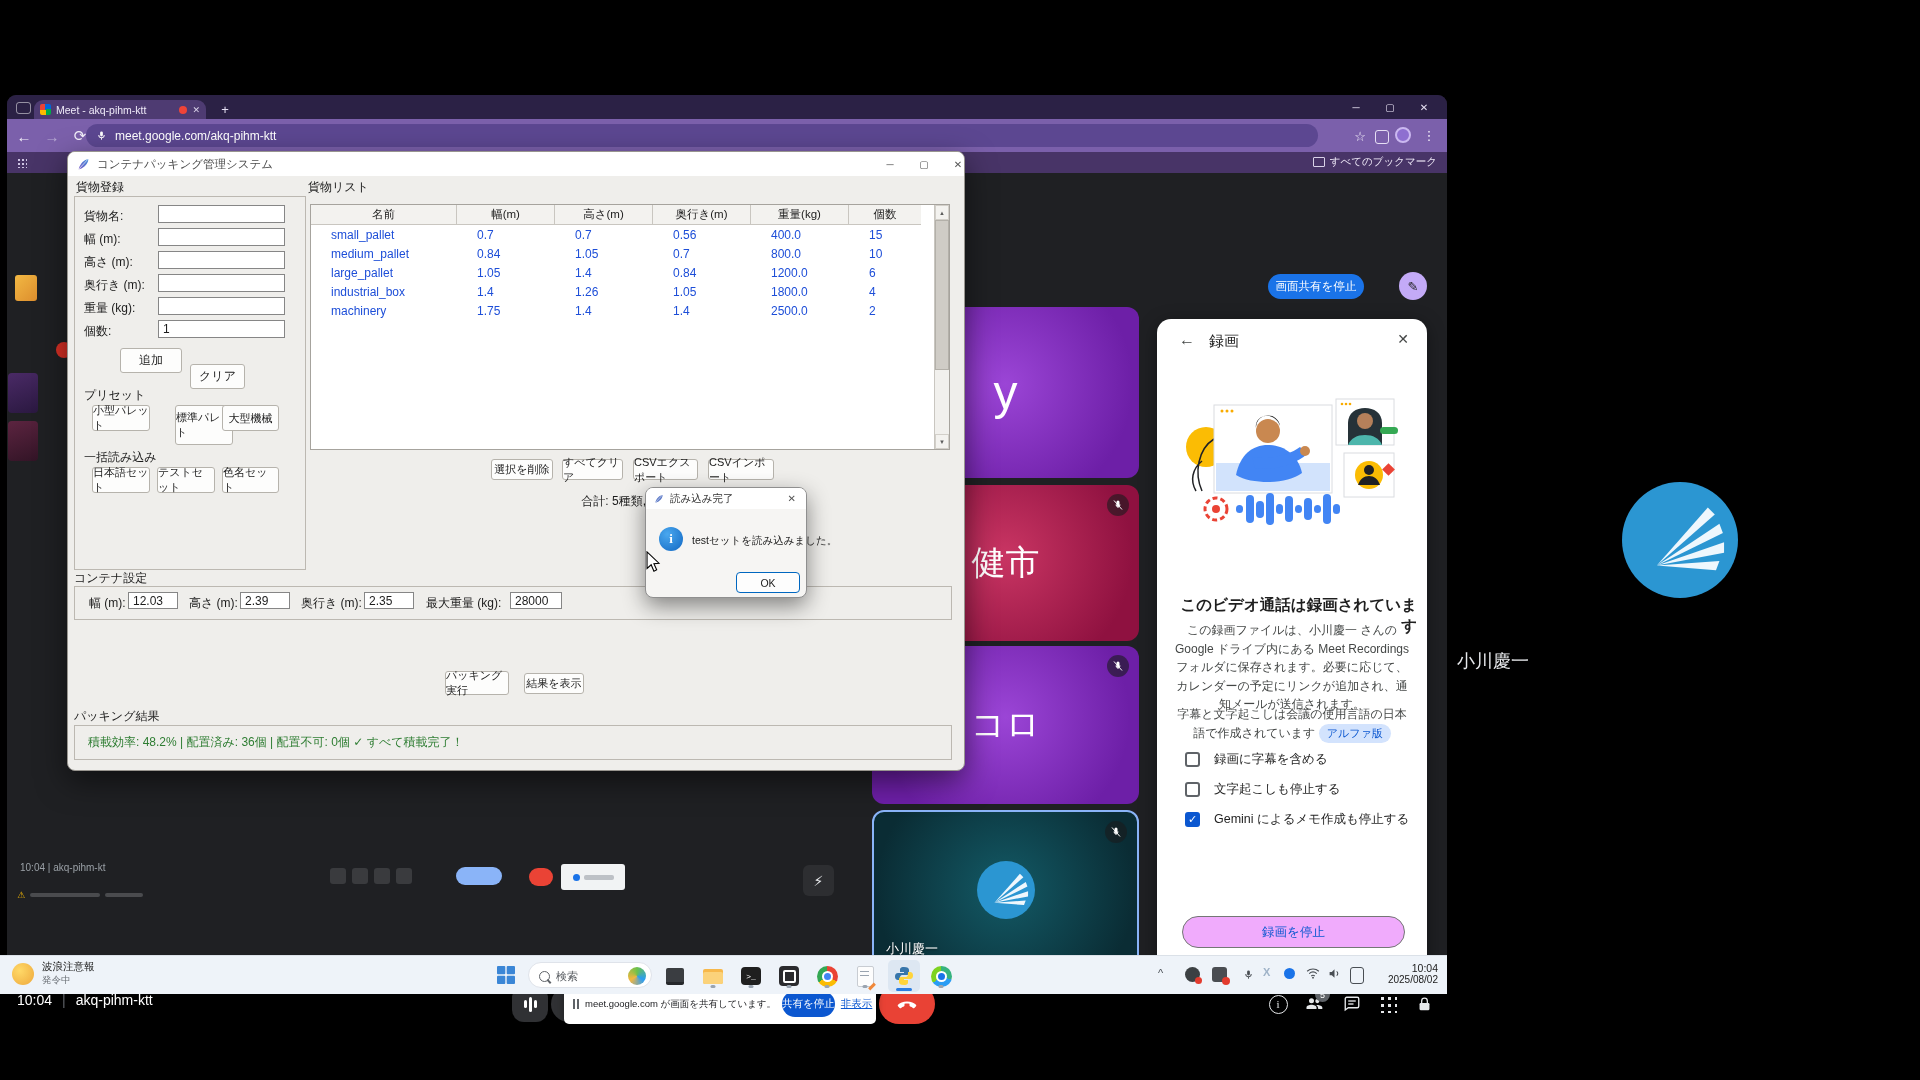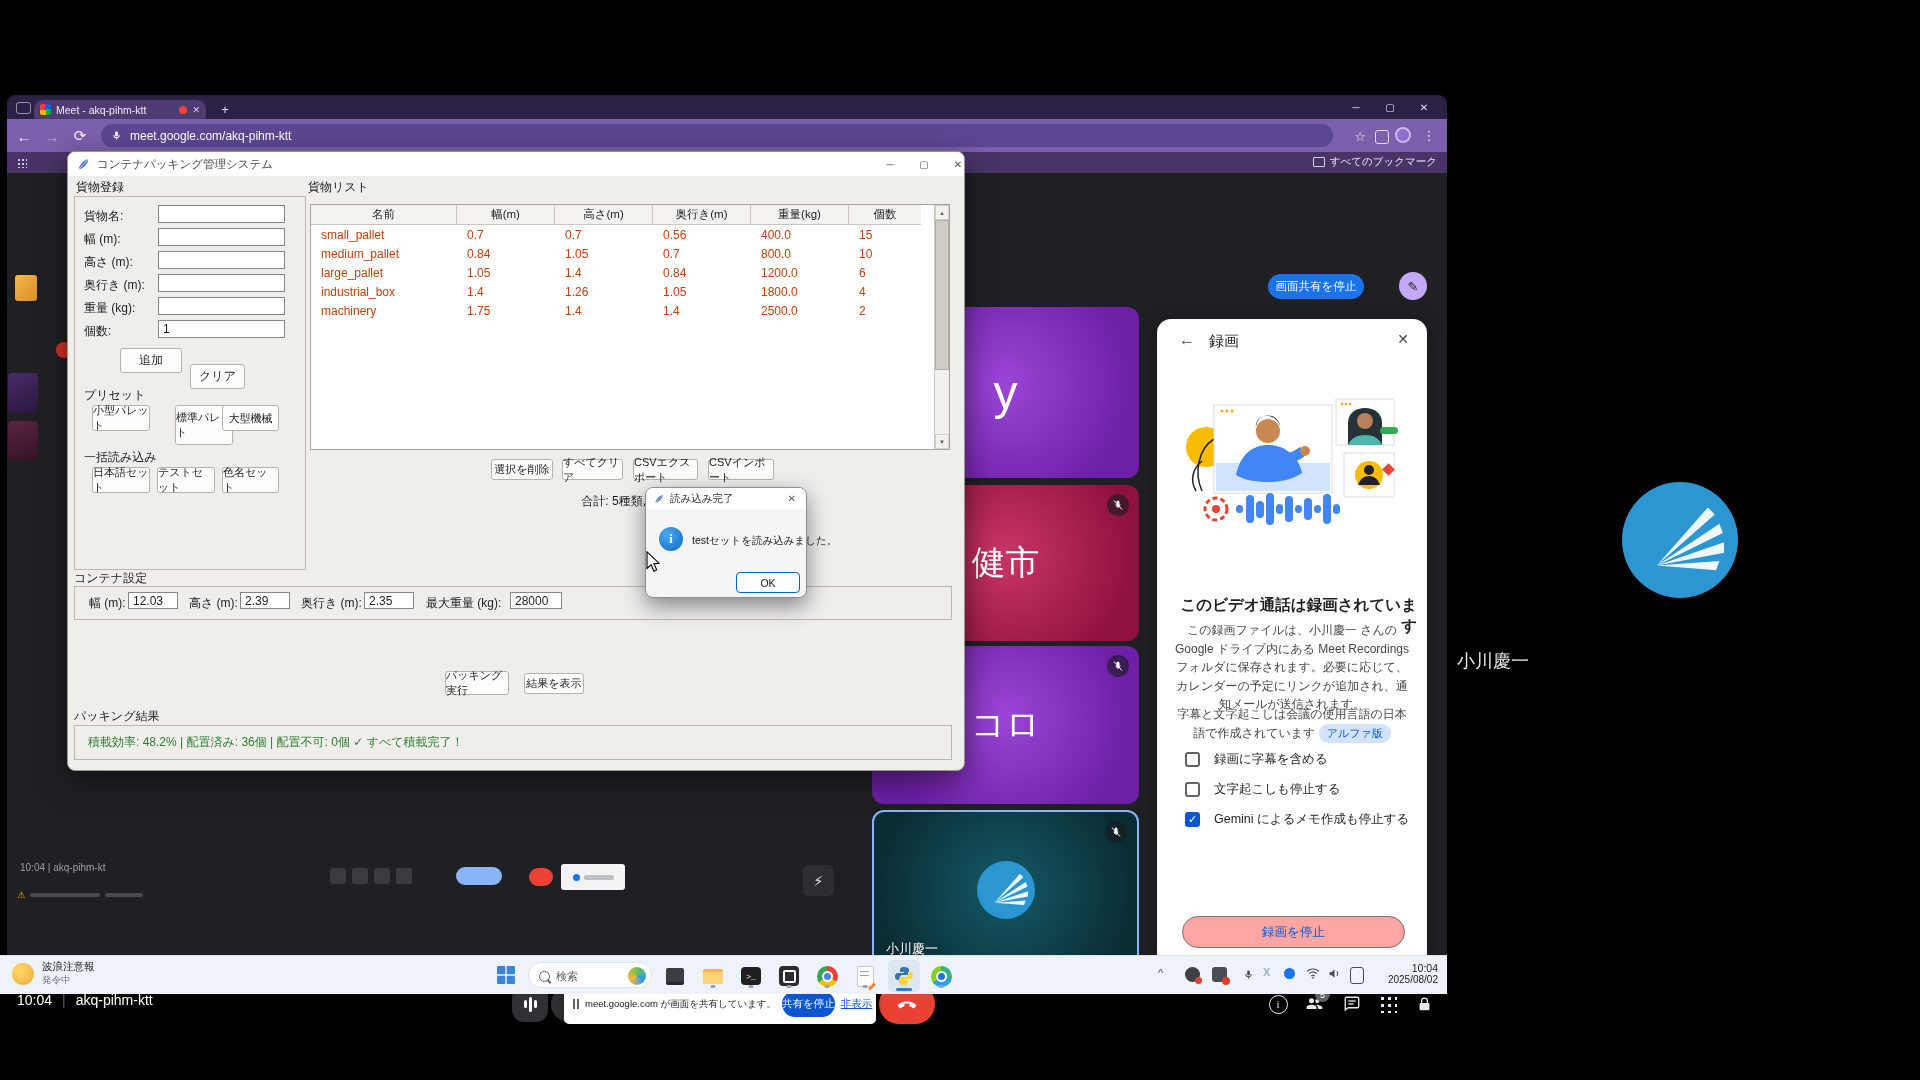--- a/index.html
+++ b/index.html
@@ -9,40 +9,40 @@
   .row{display:flex;align-items:center}
   .c{display:flex;align-items:center;justify-content:center}
   
   .browser{left:7px;top:95px;width:1440px;height:860px;border-radius:9px 9px 0 0;background:#1f2023;z-index:10}
   .tabstrip{left:0;top:0;width:1440px;height:24px;background:#2b2145;border-radius:9px 9px 0 0}
   .tab{left:27px;top:5px;width:172px;height:19px;background:#4e3b72;border-radius:9px 9px 0 0;display:flex;align-items:center;padding:0 6px;box-sizing:border-box;gap:5px}
   .tabtitle{font-size:10.5px;color:#efeaf8;flex:1;overflow:hidden;white-space:nowrap}
   .winctl{color:#e8e2f3;font-size:10px;width:34px;height:24px}
   .toolbar{left:0;top:24px;width:1440px;height:33px;background:#7b60ab}
   .navg{color:#f3f0fa;font-size:15px}
-  .addr{left:94px;top:5px;width:1232px;height:23px;background:#5c4791;border-radius:12px;display:flex;align-items:center;padding:0 10px;box-sizing:border-box;gap:8px}
+  .addr{left:79px;top:5px;width:1232px;height:23px;background:#5c4791;border-radius:12px;display:flex;align-items:center;padding:0 10px;box-sizing:border-box;gap:8px}
   .url{font-size:12px;color:#fff}
   .bookbar{left:0;top:57px;width:1440px;height:21px;background:#483467}
   .meet{left:0;top:78px;width:1440px;height:782px;background:#1f2023}
   
   .tile{left:865px;width:267px;border-radius:12px;overflow:hidden}
   .tletter{color:#fff;width:100%;height:100%}
   .mute{position:absolute;top:9px;right:10px;width:22px;height:22px;border-radius:50%;background:rgba(25,26,28,.6)}
   .nametag{position:absolute;left:12px;bottom:9px;color:#fff;font-size:13px;text-shadow:0 1px 2px rgba(0,0,0,.6)}
   
   .panel{left:1150px;top:146px;width:270px;height:653px;background:#fff;border-radius:14px;z-index:12;box-shadow:0 4px 18px rgba(0,0,0,.4)}
   .ph{color:#444746;font-size:16px}
   .ptitle{font-size:15px;color:#1f1f1f}
   .phead{font-size:15.5px;font-weight:bold;color:#1f1f1f;text-align:right}
   .ppara{font-size:12px;color:#444746;text-align:center;line-height:1.55}
   .badge{display:inline-block;background:#d3e3fd;color:#0b57d0;font-size:11px;border-radius:10px;padding:1px 8px}
   .cb{width:15px;height:15px;border:2px solid #5f6368;border-radius:3px;box-sizing:border-box}
   .cb.on{background:#0b57d0;border-color:#0b57d0;color:#fff;font-size:11px;display:flex;align-items:center;justify-content:center}
   .cblbl{font-size:12.5px;color:#1f1f1f}
-  .stopbtn{border:1px solid #747775;border-radius:16px;background:#fca5a5;color:#0b57d0;font-size:12.5px}
+  .stopbtn{border:1px solid #747775;border-radius:16px;background:#f0abfc;color:#0b57d0;font-size:12.5px}
   
   .mbtxt{color:#fff;font-size:14px}
   .ctl{background:#303134;color:#fff}
   .banner{background:#fff;border-radius:5px;box-shadow:0 2px 8px rgba(0,0,0,.4);display:flex;align-items:center;padding:0 9px;box-sizing:border-box;gap:6px;z-index:6}
   .bnrtxt{font-size:9.5px;color:#202124;white-space:nowrap}
   .bluepill{background:#0b57d0;color:#fff;border-radius:13px;font-size:10.5px;white-space:nowrap}
   .hidelink{color:#0b57d0;font-size:10.5px;text-decoration:underline;white-space:nowrap}
   .endcall{background:#e94235;border-radius:20px}
   
   .appwin{left:67px;top:151px;width:898px;height:620px;background:#efeeeb;border:1px solid #98958f;border-radius:8px;
@@ -51,21 +51,21 @@
   .apptitle{font-size:11.5px;color:#4a4a4a;margin-left:7px}
   .tkc{color:#555;font-size:10px;width:32px;height:22px}
   .slbl{font-size:12px;color:#1c1c1c}
   .frame{border:1px solid #bcb8b1}
   .ent{background:#fff;border:1px solid #868686;font-size:12px;color:#1c1c1c;box-sizing:border-box;display:flex;align-items:center;padding-left:4px}
   .tkb{background:#fdfdfc;border:1px solid #b6b3ac;border-radius:3px;font-size:12px;color:#1c1c1c;box-sizing:border-box}
   .tkb.sm{font-size:11px}
   
   .tbl{background:#fff;border:1px solid #a6a39d;box-sizing:border-box}
   .th{background:#f3f2ef;border-right:1px solid #c9c6c0;border-bottom:1px solid #c9c6c0;font-size:11.5px;color:#1c1c1c;box-sizing:border-box}
-  .td{font-size:12px;color:#c2410c;padding-left:10px;box-sizing:border-box;display:flex;align-items:center}
+  .td{font-size:12px;color:#1d4ed8;padding-left:20px;box-sizing:border-box;display:flex;align-items:center}
   .srow{display:flex}
   .sbar{background:#f1f0ed;border-left:1px solid #c9c6c0;box-sizing:border-box}
   .sarr{height:15px;background:#f3f2ef;border:1px solid #d2cfc9;color:#5c5c5c;font-size:6px;box-sizing:border-box}
   .sthumb{background:#cfccc6;border:1px solid #b3b0a9;box-sizing:border-box}
   
   .dlg{left:645px;top:487px;width:162px;height:111px;background:#f6f5f3;border:1px solid #8f8f8f;border-radius:8px;z-index:55;
        box-shadow:0 8px 22px rgba(0,0,0,.45);box-sizing:border-box}
   .dlgtb{left:0;top:0;width:100%;height:21px;background:#fff;border-radius:7px 7px 0 0;display:flex;align-items:center}
   .infoi{background:radial-gradient(circle at 35% 30%,#4aa8ef,#1268c3);border-radius:50%;color:#fff;font-size:13px;font-weight:bold;font-family:"Liberation Serif",serif}
   .okbtn{background:#fdfdfd;border:1.5px solid #0067c0;border-radius:4px;font-size:10.5px;color:#1c1c1c}

